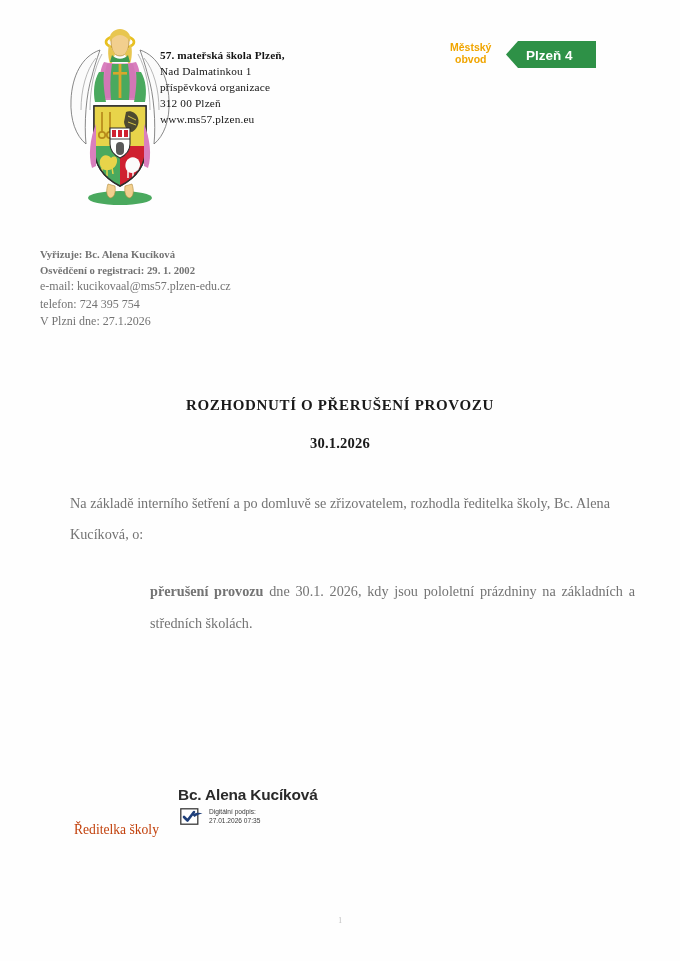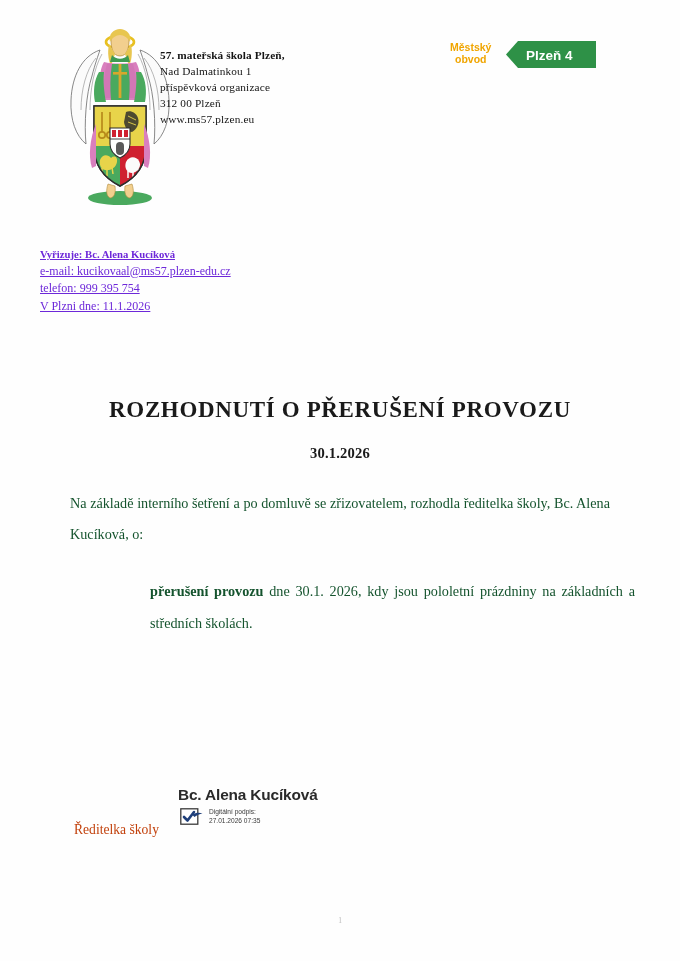--- a/index.html
+++ b/index.html
@@ -76,56 +76,55 @@
   }
   .district-logo svg { display: block; width: 146px; height: 32px; }
 
   
   .meta {
     position: absolute;
     left: 40px;
     top: 247px;
     width: 330px;
     line-height: 1.46;
-    color: #6d28d9;
-    text-decoration: underline;
+    color: #737373;
   }
   .meta-row { font-size: 12px; white-space: nowrap; }
   .meta-row.bold { font-weight: bold; font-size: 10.7px; }
 
   
   .doc-title {
     position: absolute;
     left: 0;
     top: 396px;
     width: 680px;
     text-align: center;
   }
   .doc-title .t-main {
-    font-size: 23px;
+    font-size: 15px;
     font-weight: bold;
     letter-spacing: 0.65px;
     color: #1a1a1a;
     line-height: 1.25;
   }
   .doc-title .t-date {
     font-size: 14.6px;
     font-weight: bold;
     letter-spacing: 0.2px;
     color: #1a1a1a;
     margin-top: 20px;
   }
 
   
   .body-text {
     position: absolute;
     left: 70px;
     top: 488px;
     width: 540px;
-    color: #14532d;
+    color: #737373;
   }
   .para {
     font-size: 14.2px;
     line-height: 2.2;
     text-align: justify;
     text-justify: inter-word;
     margin: 0;
   }
   .para.indented {
     margin-left: 80px;
@@ -296,23 +295,24 @@
         <text x="0" y="13" font-family="Liberation Sans, sans-serif" font-size="10.5" font-weight="bold" fill="#f0a500">Městský</text>
         <text x="5" y="25" font-family="Liberation Sans, sans-serif" font-size="10.5" font-weight="bold" fill="#f0a500">obvod</text>
         <path d="M68 3 L146 3 L146 30 L68 30 L56 16.5 Z" fill="#2e9147"></path>
         <text x="76" y="22" font-family="Liberation Sans, sans-serif" font-size="13.5" font-weight="bold" fill="#ffffff">Plzeň 4</text>
       </svg>
     </div>
   </div>
 
   <div class="meta">
     <div class="meta-row bold">Vyřizuje: Bc. Alena Kucíková</div>
+    <div class="meta-row bold">Osvědčení o registraci: 29. 1. 2002</div>
     <div class="meta-row">e-mail: kucikovaal@ms57.plzen-edu.cz</div>
-    <div class="meta-row">telefon: 999 395 754</div>
-    <div class="meta-row">V Plzni dne:  11.1.2026</div>
+    <div class="meta-row">telefon: 724 395 754</div>
+    <div class="meta-row">V Plzni dne:  27.1.2026</div>
   </div>
 
   <div class="doc-title">
     <div class="t-main">ROZHODNUTÍ O PŘERUŠENÍ PROVOZU</div>
     <div class="t-date">30.1.2026</div>
   </div>
 
   <div class="body-text">
     <p class="para">Na základě interního šetření a po domluvě se zřizovatelem, rozhodla ředitelka školy, Bc. Alena Kucíková, o:</p>
     <p class="para indented"><span class="lead">přerušení provozu</span><span> dne 30.1. 2026, kdy jsou pololetní prázdniny na základních a středních školách.</span></p>

